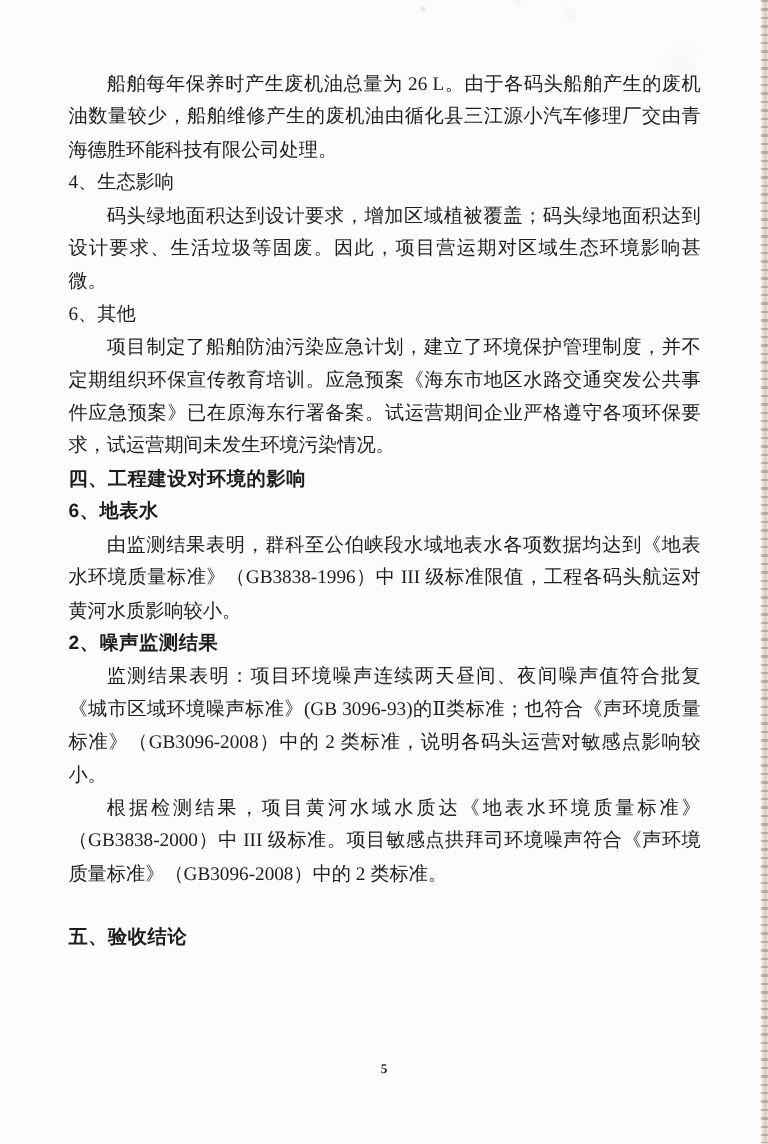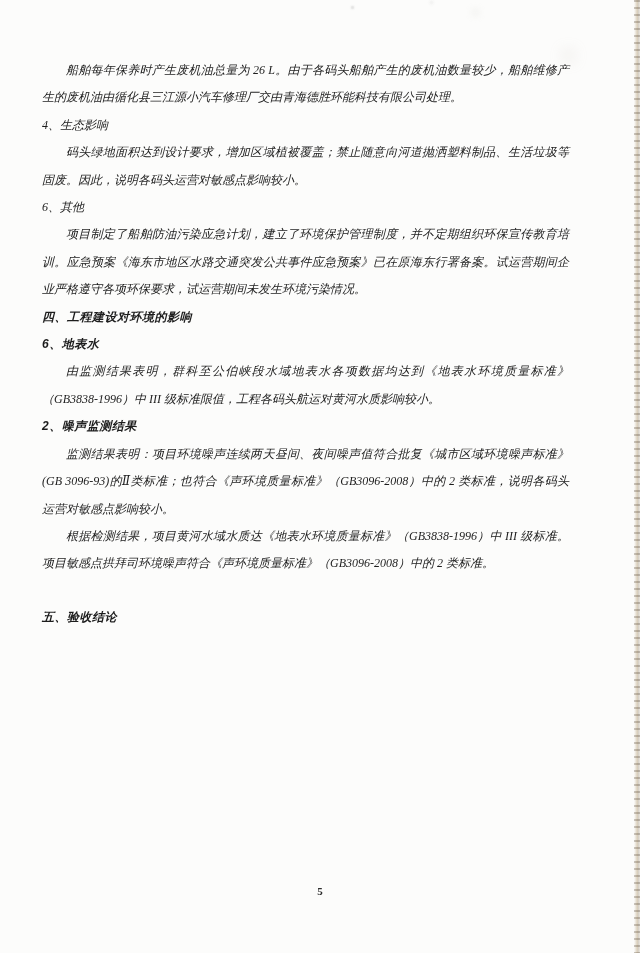--- a/index.html
+++ b/index.html
@@ -10,28 +10,27 @@
   .page{
     position:relative;
     width:640px;
     height:953px;
     background:#fcfcfb;
     overflow:hidden;
     box-sizing:border-box;
   }
   .content{
     position:absolute;
-    left:42px;
+    left:57px;
     top:57px;
     width:527px;
     color:#1d1d1d;
-    font-size:12px;
+    font-size:16px;
     line-height:27.4px;
     text-align:justify;
-    font-style:italic;
   }
   p.blk{margin:0;padding:0;}
   p.kind-paragraph{text-indent:2em;}
   p.kind-heading{font-weight:400;}
   p.kind-heading-strong{
     font-weight:700;
     font-family:"Liberation Sans","DejaVu Sans",sans-serif;
     letter-spacing:.5px;
   }
   p.gap-before{margin-top:26px;}
@@ -71,27 +70,27 @@
       568px 55px 12px 8px rgba(195,190,178,.10);
   }
 </style>
 </head>
 <body>
 
 <div class="page">
   <div class="content" id="content">
       <p class="blk kind-paragraph">船舶每年保养时产生废机油总量为 26 L。由于各码头船舶产生的废机油数量较少，船舶维修产生的废机油由循化县三江源小汽车修理厂交由青海德胜环能科技有限公司处理。</p>
       <p class="blk kind-heading">4、生态影响</p>
-      <p class="blk kind-paragraph">码头绿地面积达到设计要求，增加区域植被覆盖；禁止随意向河道抛洒塑料制品、生活垃圾等固废。因此，说明各码头运营对敏感点影响较小。</p>
+      <p class="blk kind-paragraph">码头绿地面积达到设计要求，增加区域植被覆盖；码头绿地面积达到设计要求、生活垃圾等固废。因此，项目营运期对区域生态环境影响甚微。</p>
       <p class="blk kind-heading">6、其他</p>
       <p class="blk kind-paragraph">项目制定了船舶防油污染应急计划，建立了环境保护管理制度，并不定期组织环保宣传教育培训。应急预案《海东市地区水路交通突发公共事件应急预案》已在原海东行署备案。试运营期间企业严格遵守各项环保要求，试运营期间未发生环境污染情况。</p>
       <p class="blk kind-heading-strong">四、工程建设对环境的影响</p>
       <p class="blk kind-heading-strong">6、地表水</p>
       <p class="blk kind-paragraph">由监测结果表明，群科至公伯峡段水域地表水各项数据均达到《地表水环境质量标准》（GB3838-1996）中 III 级标准限值，工程各码头航运对黄河水质影响较小。</p>
       <p class="blk kind-heading-strong">2、噪声监测结果</p>
       <p class="blk kind-paragraph">监测结果表明：项目环境噪声连续两天昼间、夜间噪声值符合批复《城市区域环境噪声标准》(GB 3096-93)的Ⅱ类标准；也符合《声环境质量标准》（GB3096-2008）中的 2 类标准，说明各码头运营对敏感点影响较小。</p>
-      <p class="blk kind-paragraph">根据检测结果，项目黄河水域水质达《地表水环境质量标准》（GB3838-1996）中 III 级标准。项目敏感点拱拜司环境噪声符合《声环境质量标准》（GB3096-2008）中的 2 类标准。</p>
+      <p class="blk kind-paragraph">根据检测结果，项目黄河水域水质达《地表水环境质量标准》（GB3838-2000）中 III 级标准。项目敏感点拱拜司环境噪声符合《声环境质量标准》（GB3096-2008）中的 2 类标准。</p>
       <p class="blk kind-heading-strong gap-before">五、验收结论</p>
     </div>
   <div class="page-number">5</div>
   <div class="scan-smudges"></div>
   <div class="scan-edge"></div>
 </div>
 
 </body></html>

